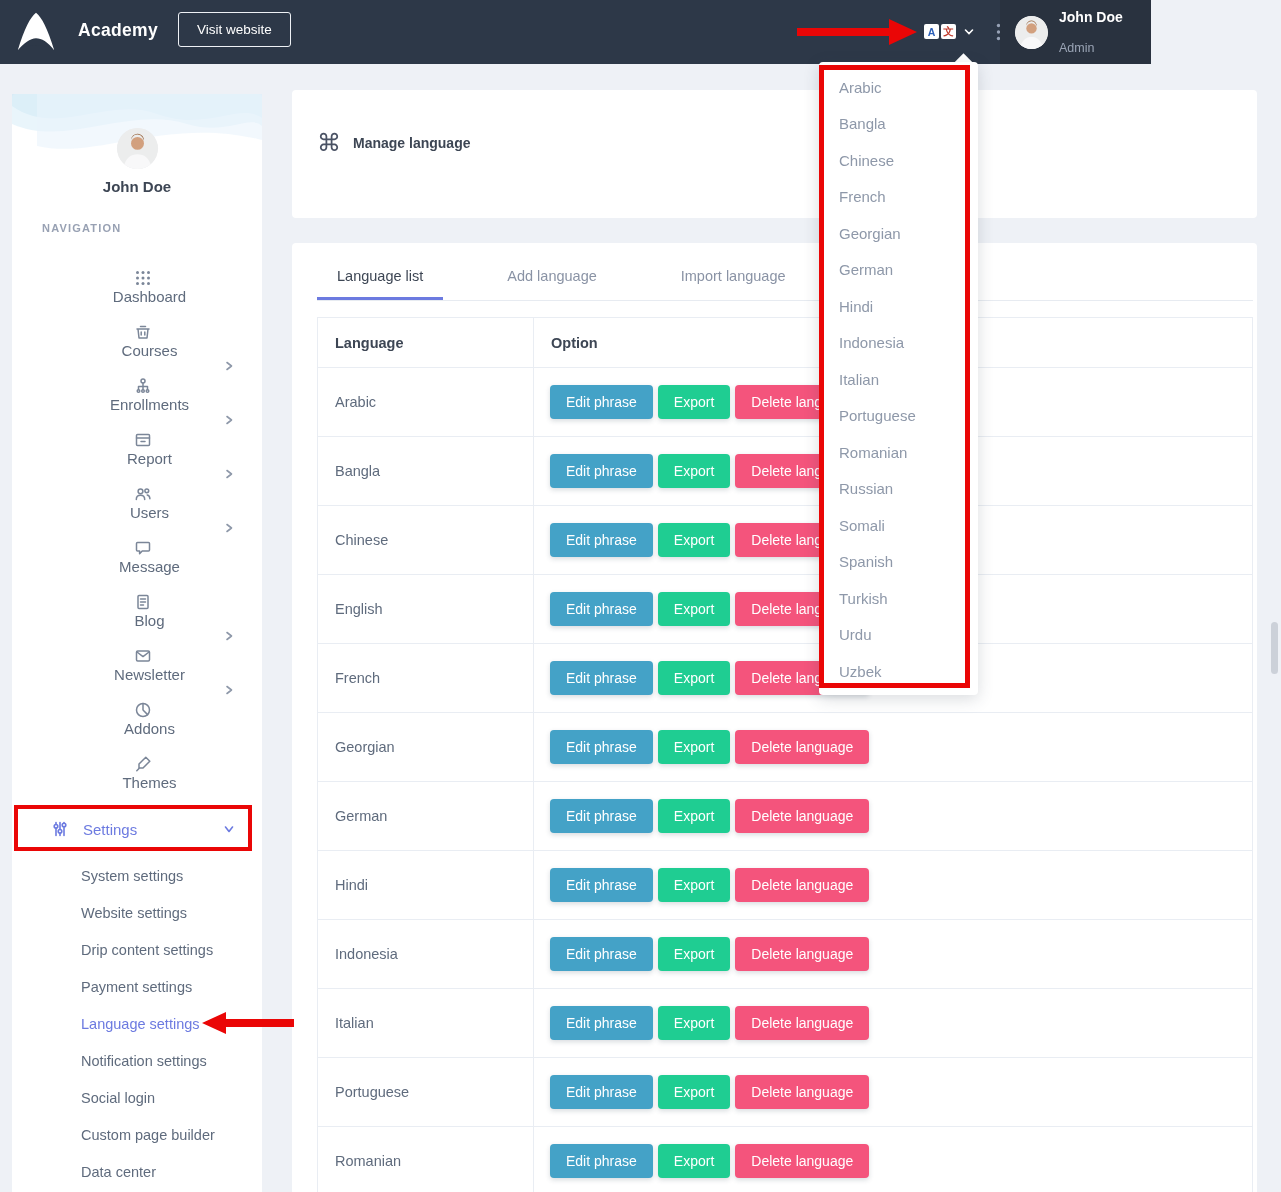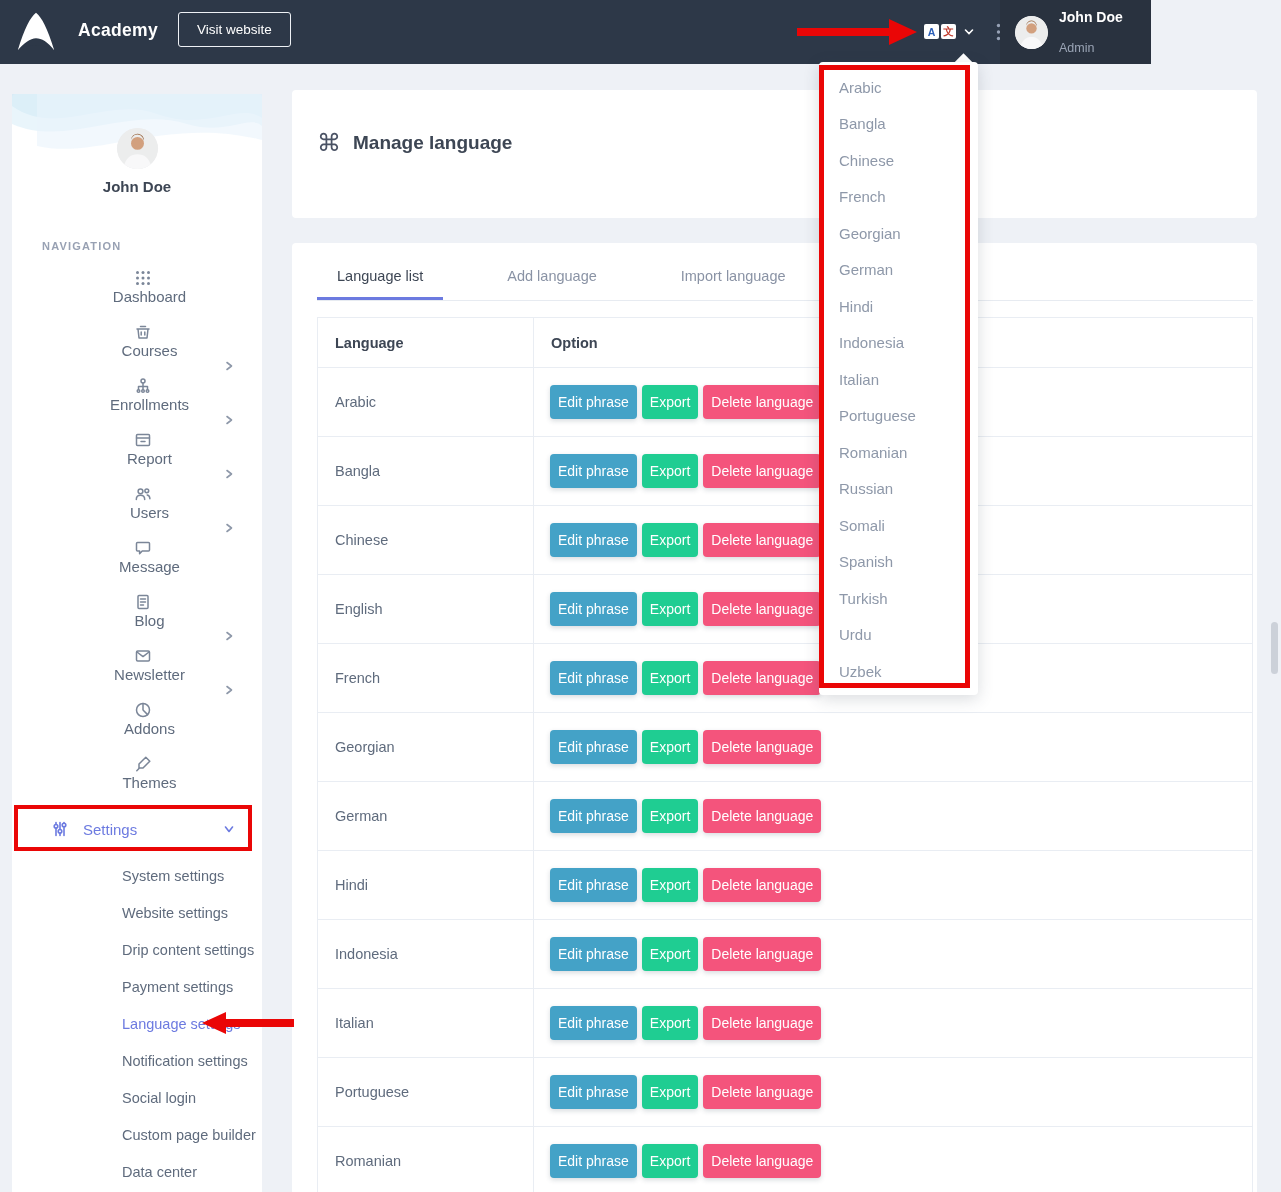--- a/index.html
+++ b/index.html
@@ -30,54 +30,54 @@
     display:flex; align-items:center; cursor:pointer;}
   .user-av{width:33px; height:33px; border-radius:50%; overflow:hidden; margin-left:15px; background:#f0f0f1;}
   .user-meta{margin-left:11px;}
   .user-name{color:#fff; font-size:14px; font-weight:bold;}
   .user-role{color:#9aa4b5; font-size:12.5px; margin-top:16px;}
   
   .sidebar{position:absolute; left:12px; top:94px; width:250px; height:1098px; background:#fff; border-radius:4px 4px 0 0; z-index:5;}
   .wave{position:absolute; top:0; left:0; width:250px; height:62px;}
   .side-av{position:absolute; left:105px; top:34px; width:41px; height:41px; border-radius:50%; overflow:hidden; background:#ececee;}
   .profile-name{position:absolute; top:84px; width:100%; text-align:center; font-size:15px; font-weight:bold; color:var(--text-dark);}
-  .nav-cap{position:absolute; top:146px; left:30px; font-size:11px; font-weight:bold; letter-spacing:1.2px; color:#98a1b3;}
+  .nav-cap{position:absolute; top:128px; left:30px; font-size:11px; font-weight:bold; letter-spacing:1.2px; color:#98a1b3;}
   .nav{position:absolute; top:174px; left:0; right:0;}
   .nav-item{height:54px; display:flex; align-items:center; padding:0 26px 0 38px; cursor:pointer; position:relative;flex-direction:column;}
   .nav-ic{width:20px; height:20px; display:flex; flex-shrink:0;}
   .nav-lbl{margin-left:13px; font-size:15px; color:var(--text-gray);}
   .nav-chev{margin-left:auto; display:flex;}
   .settings-item{position:absolute; top:712px; left:0; right:0; height:46px;}
   .settings-item .nav-lbl{color:var(--accent-purple);}
   .settings-item{display:flex; align-items:center; padding:0 26px 0 38px; cursor:pointer;}
   .red-box{position:absolute; left:2px; top:711px; width:238px; height:46px; border:4px solid var(--annotation-red); z-index:30; pointer-events:none;}
   .submenu{position:absolute; top:763px; left:0; right:0;}
-  .submenu-item{height:37px; display:flex; align-items:center; padding-left:69px; font-size:14.5px; color:var(--text-gray); cursor:pointer;margin-left:41px;}
+  .submenu-item{height:37px; display:flex; align-items:center; padding-left:69px; font-size:14.5px; color:var(--text-gray); cursor:pointer;}
   .submenu-item.active{color:var(--accent-purple);}
   .lang-arrow{position:absolute; left:202px; top:1012px; width:92px; height:22px; z-index:60;}
   
   .card1{position:absolute; left:292px; top:90px; width:965px; height:128px; background:#fff; border-radius:4px;}
   .page-title{position:absolute; left:25px; top:41px; display:flex; align-items:center; gap:12px;}
   .pt-icon{font-size:24px; color:#4a5264; line-height:1;}
-  .pt-text{font-size:19px; font-weight:bold; color:var(--text-dark);}
+  .pt-text{font-size:14px; font-weight:bold; color:var(--text-dark);}
   .card2{position:absolute; left:292px; top:243px; width:965px; height:949px; background:#fff; border-radius:4px 4px 0 0;}
   .tabs{position:absolute; left:25px; top:0; display:flex; z-index:2;gap:44px;}
   .tab{padding:25px 20px 13px; font-size:14.5px; color:#8a93a5; border-bottom:3px solid transparent; cursor:pointer;}
   .tab.active{color:var(--text-dark); border-bottom-color:var(--accent-purple);}
   .tabs-line{position:absolute; left:25px; top:57px; width:936px; height:1px; background:#e7ebf1;}
   .table{position:absolute; left:25px; top:74px; width:936px; bottom:0; border:1px solid var(--table-border); border-bottom:none;}
   .t-head{height:50px; border-bottom:1px solid var(--table-border); display:flex;}
   .t-head>div{display:flex; align-items:center; padding-left:17px; font-size:14.5px; font-weight:bold; color:var(--text-dark);}
   .col-lang{width:216px; border-right:1px solid var(--table-border); flex-shrink:0;}
   .col-opt{flex:1;}
   .t-row{height:69px; border-bottom:1px solid var(--table-border); display:flex;}
   .t-cell-lang{width:216px; border-right:1px solid var(--table-border); flex-shrink:0; display:flex; align-items:center;
     padding-left:17px; font-size:14.5px; color:var(--text-gray);}
   .t-cell-opt{flex:1; display:flex; align-items:center; padding-left:16px; gap:5px;}
-  .btn{height:34px; border:none; border-radius:4px; color:#fff; font-size:14px; padding:0 8px;
+  .btn{height:34px; border:none; border-radius:4px; color:#fff; font-size:14px; padding:0 16px;
     font-family:inherit; cursor:pointer; box-shadow:0 2px 5px rgba(40,60,80,.18); white-space:nowrap;}
   .btn.blue{background:var(--button-blue);} .btn.green{background:var(--button-green);} .btn.pink{background:var(--button-pink);}
   
   .dd-caret{position:absolute; left:957px; top:56px; width:13px; height:13px; background:#fff; transform:rotate(45deg); z-index:39;}
   .dd-panel{position:absolute; left:819px; top:62px; width:159px; height:633px; background:#fff; border-radius:4px;
     box-shadow:0 4px 16px rgba(50,60,80,.18); z-index:40; padding-top:7px;}
   .dd-item{height:36.5px; display:flex; align-items:center; padding-left:20px; font-size:15px; color:var(--text-muted); cursor:pointer;}
   .dd-redbox{position:absolute; left:819px; top:65px; width:151px; height:623px; border:5px solid var(--annotation-red); z-index:41; pointer-events:none;}
   .scroll-thumb{position:absolute; right:3px; top:622px; width:7px; height:52px; background:#ccd1d9; border-radius:4px; z-index:45; cursor:pointer;}
   .red-fill{fill:var(--annotation-red);}

